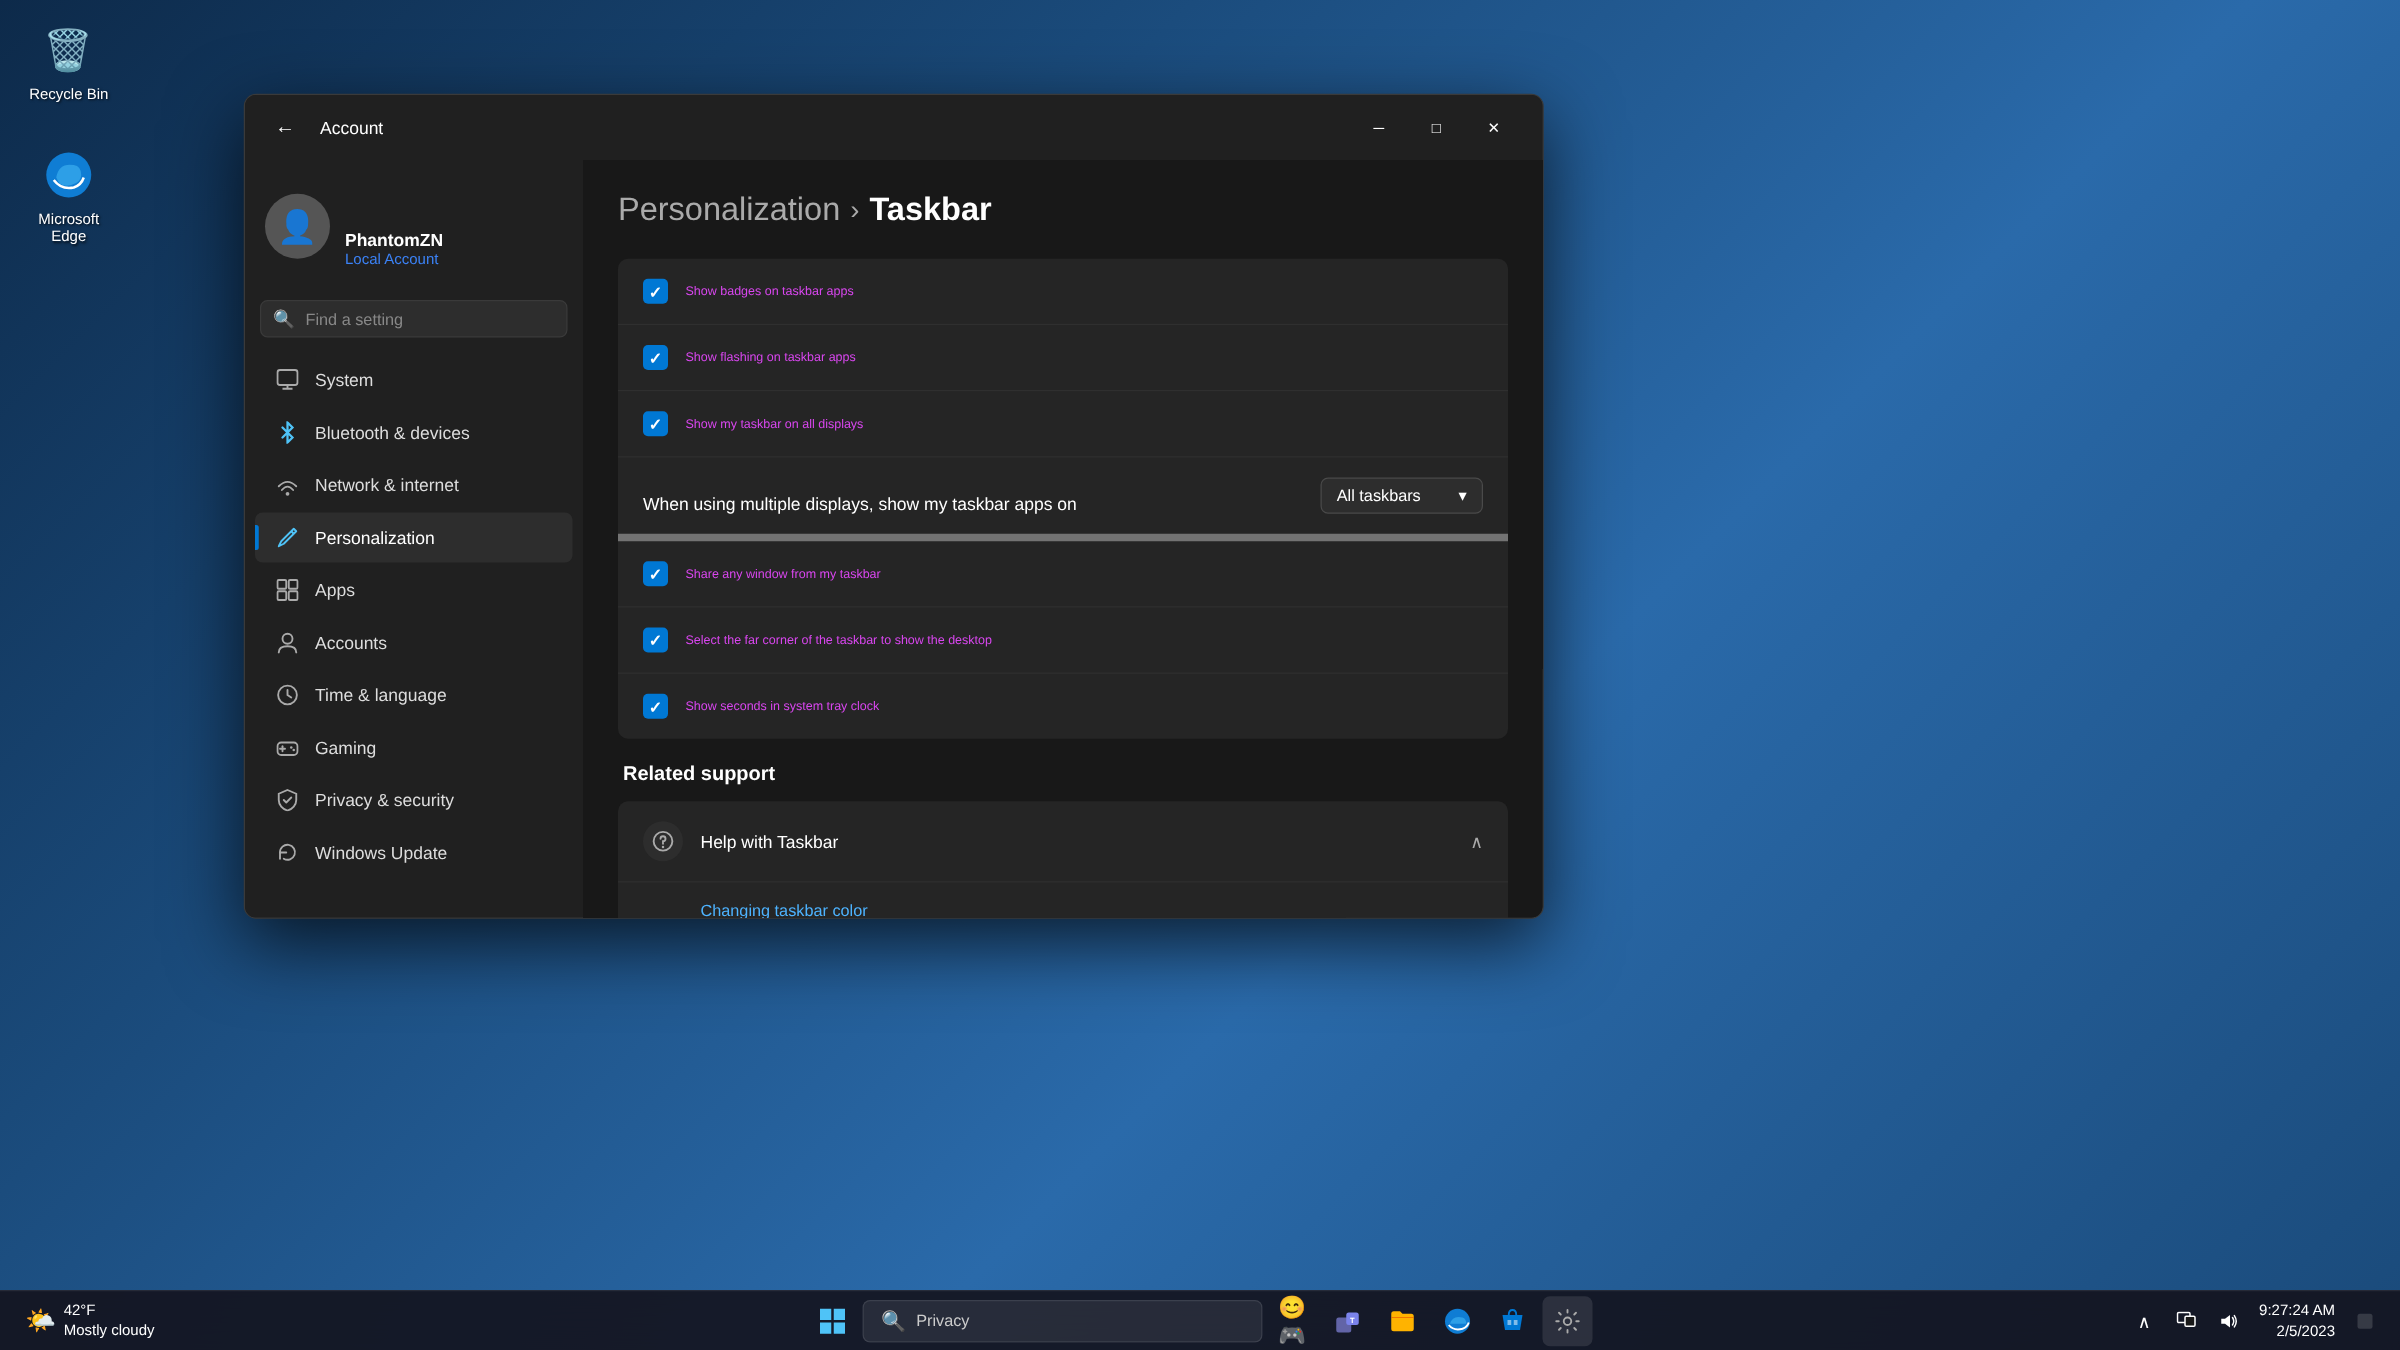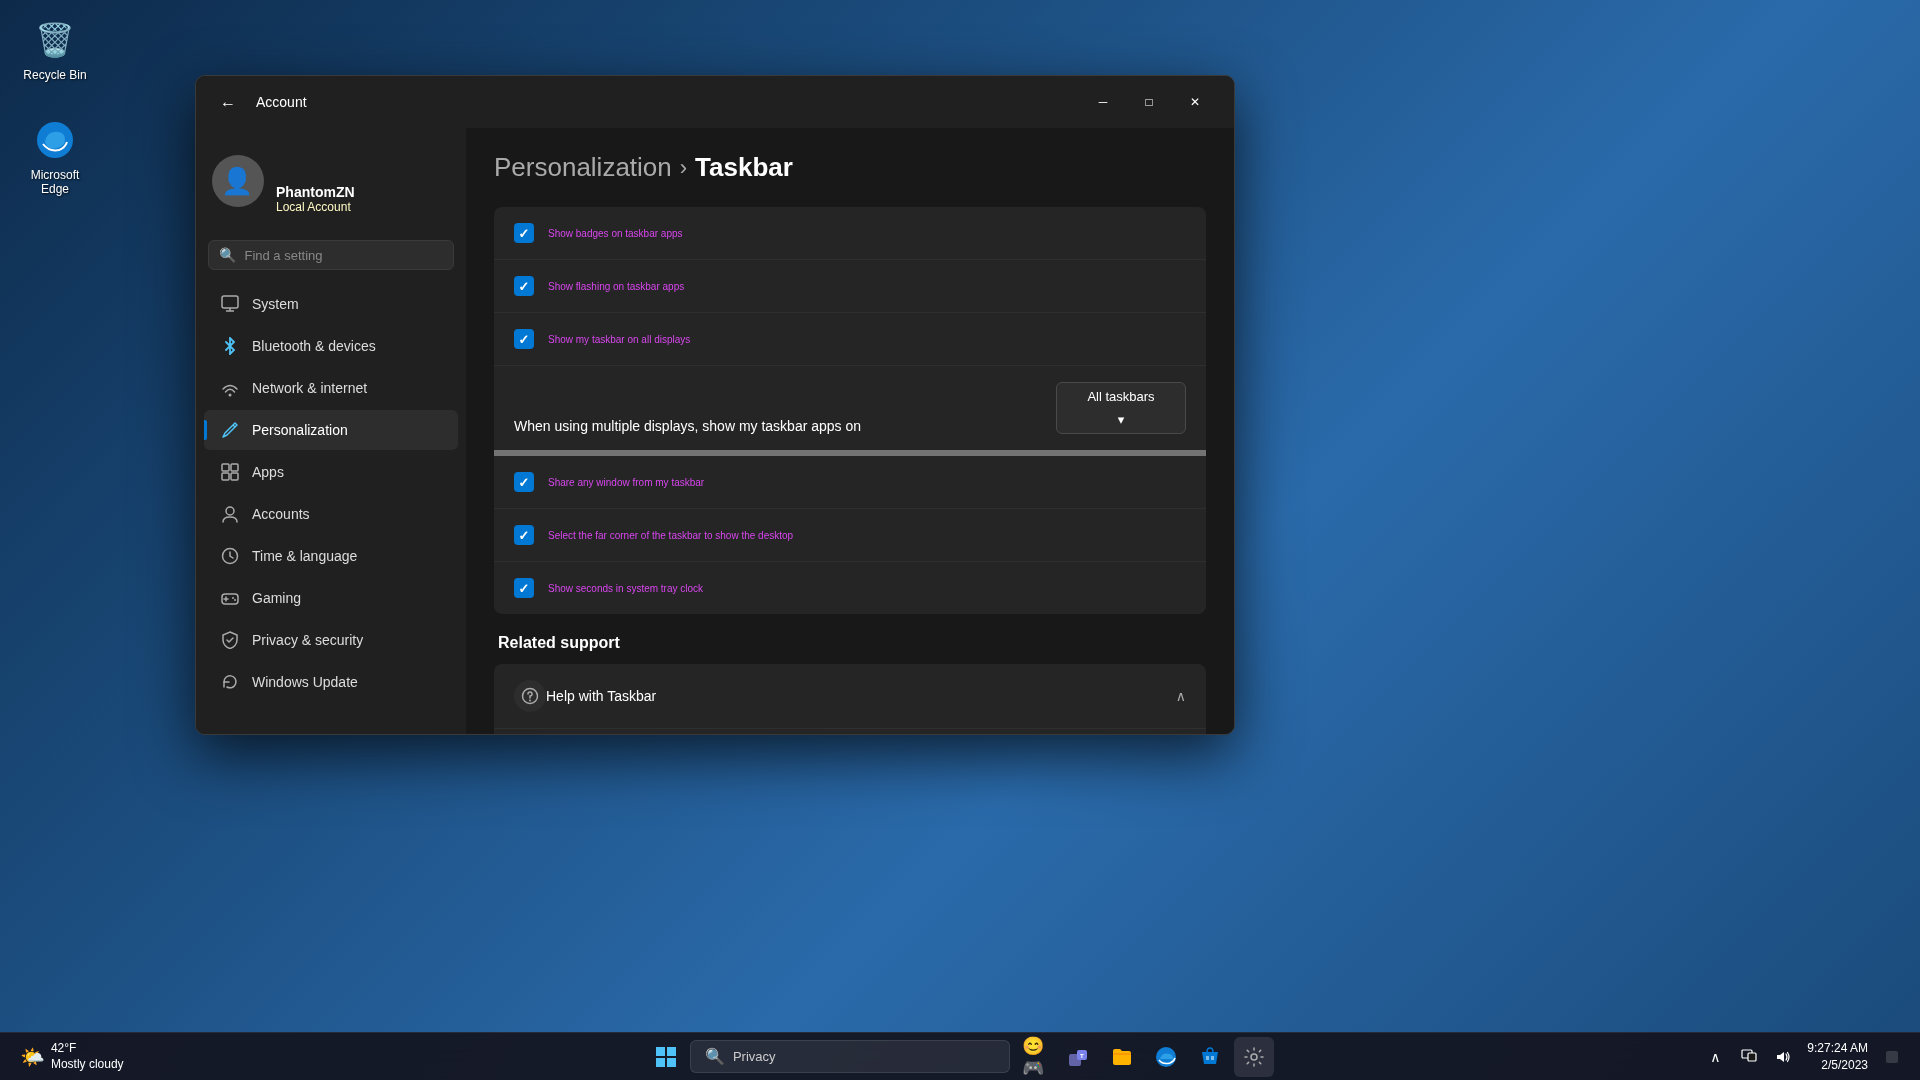--- a/index.html
+++ b/index.html
@@ -162,21 +162,21 @@
       flex-shrink: 0;
     }
     .user-info { flex: 1; }
     .user-name {
       color: #ffffff;
       font-size: 14px;
       font-weight: 600;
       margin-top: 36px;
     }
     .user-type {
-      color: #fef9c3;
+      color: #3b82f6;
       font-size: 12px;
     }
 
     
     .search-box {
       margin: 0 12px 12px;
       display: flex;
       align-items: center;
       background: #2d2d2d;
       border-radius: 6px;
@@ -320,21 +320,20 @@
       gap: 8px;
       background: #2d2d2d;
       border: 1px solid #4a4a4a;
       border-radius: 6px;
       padding: 6px 12px;
       color: #ffffff;
       font-size: 13px;
       cursor: pointer;
       min-width: 130px;
       justify-content: space-between;
-      flex-direction: column;
     }
 
     
     .related-support-section {
       margin-top: 20px;
     }
     .related-support-title {
       color: #ffffff;
       font-size: 16px;
       font-weight: 600;
@@ -350,20 +349,21 @@
       display: flex;
       align-items: center;
       justify-content: space-between;
       padding: 16px 20px;
       cursor: pointer;
       border-bottom: 1px solid #2f2f2f;
     }
     .support-left {
       display: flex;
       align-items: center;
+      gap: 14px;
     }
     .support-icon {
       width: 32px;
       height: 32px;
       border-radius: 50%;
       background: #2d2d2d;
       display: flex;
       align-items: center;
       justify-content: center;
       font-size: 16px;

